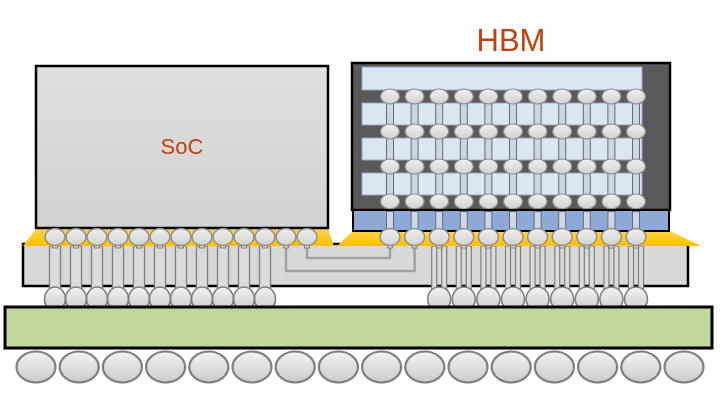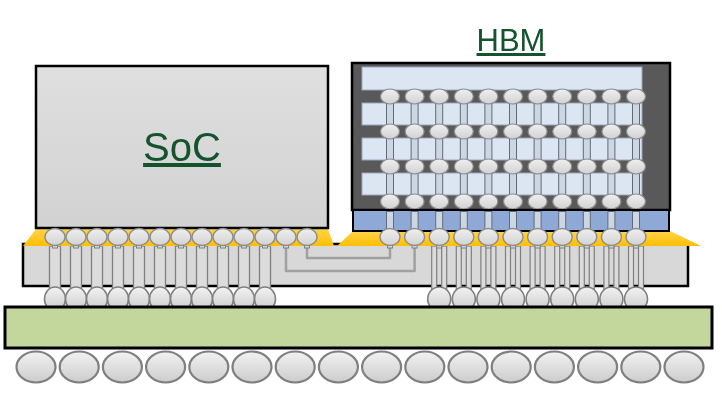--- a/index.html
+++ b/index.html
@@ -7,26 +7,25 @@
     position:relative;
     width:722px;height:400px;
     background:#ffffff;
     overflow:hidden;
     font-family:"Liberation Sans", sans-serif;
   }
   #pkg{position:absolute;left:0;top:0;}
   .diagram-label{
     position:absolute;
     display:flex;align-items:center;justify-content:center;
-    color:#14532d;
+    color:#c2410c;
     pointer-events:none;
     line-height:1;
-    text-decoration:underline;
   }
-  #soc-label{left:36px;top:66px;width:292px;height:162px;font-size:40px;}
+  #soc-label{left:36px;top:66px;width:292px;height:162px;font-size:22px;}
   #hbm-label{left:352px;top:18px;width:318px;height:44px;font-size:31px;}
   #interposer-label{left:23px;top:244px;width:300px;height:42px;font-size:28px;}
 </style>
 </head>
 <body>
 
 <div id="stage">
   <svg id="pkg" width="722" height="400" viewBox="0 0 722 400">
       <defs>
         <linearGradient id="gSoc" x1="0" y1="0" x2="0" y2="1">

